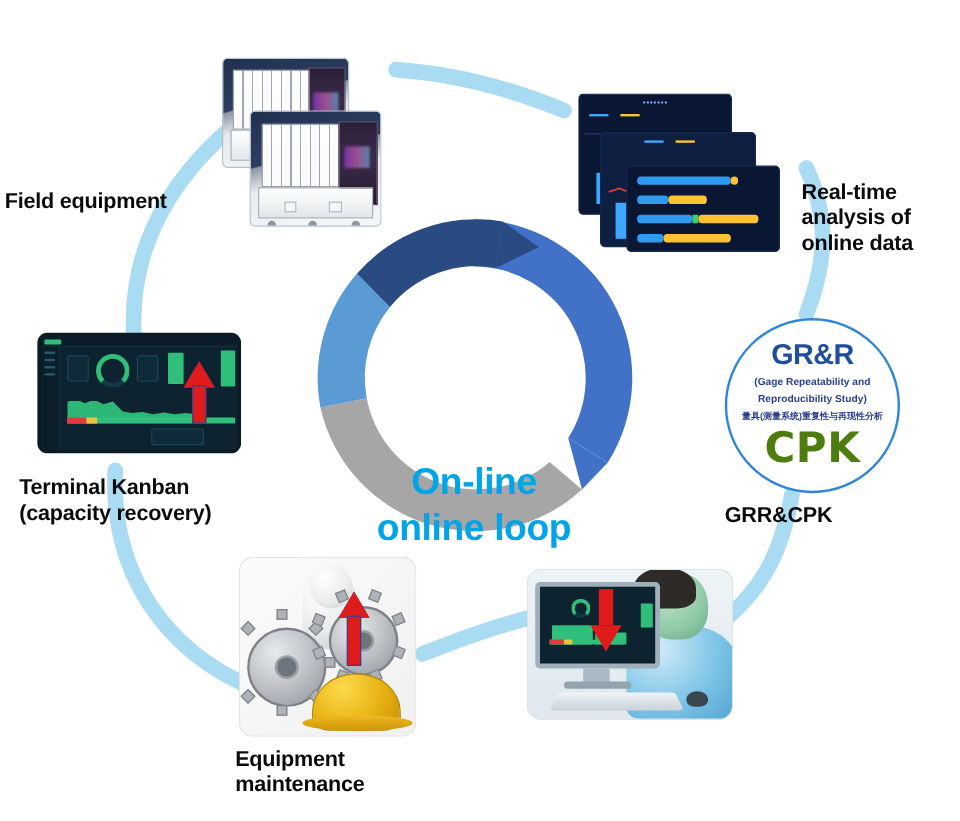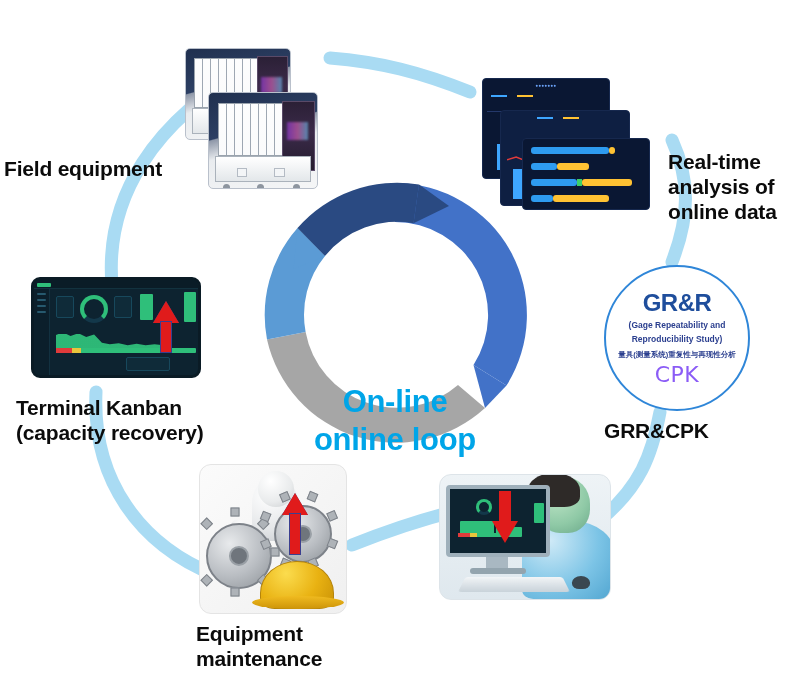--- a/index.html
+++ b/index.html
@@ -29,21 +29,21 @@
     letter-spacing: -0.3px;
     white-space: nowrap;
     line-height: 1.05;
   }
 
   
   .label {
     position: absolute;
     color: #0b0b0b;
     font-weight: 700;
-    font-size: 21px;
+    font-size: 18px;
     line-height: 1.18;
     letter-spacing: -0.2px;
     white-space: pre-line;
   }
   .label-field      { left: 4px;   top: 157px; }
   .label-realtime   { left: 668px; top: 150px; text-align: left; }
   .label-grrcpk     { left: 604px; top: 419px; }
   .label-kanban     { left: 16px;  top: 396px; }
   .label-equip      { left: 196px; top: 622px; }
   .label-monitor    { left: 432px; top: 621px; }
@@ -173,21 +173,21 @@
   
   .grr-circle {
     position:absolute; left:604px; top:265px; width:146px; height:146px;
     border-radius:50%; border:2px solid #2f86d8; background:#ffffff;
     display:flex; flex-direction:column; align-items:center; justify-content:center;
     text-align:center; padding:6px;
   }
   .grr-title { font-size:24px; font-weight:700; color:#1f4e9c; letter-spacing:-0.5px; }
   .grr-sub { font-size:8.5px; color:#2b3f8f; line-height:1.25; margin-top:3px; font-weight:600;text-align:center; }
   .grr-cn { font-size:7.5px; color:#2b3f8f; margin-top:5px; font-weight:600; }
-  .grr-cpk { font-size:22px; font-weight:400; color:#8b5cf6; letter-spacing:0.5px; margin-top:2px; font-family:"DejaVu Sans", sans-serif; }
+  .grr-cpk { font-size:35px; font-weight:700; color:#4d7c0f; letter-spacing:0.5px; margin-top:2px; font-family:"DejaVu Sans", sans-serif; }
 
   
   .maint-thumb { left: 199px; top: 464px; width: 148px; height: 150px; }
   .maint-card {
     position:absolute; inset:0; border-radius:12px;
     background: linear-gradient(135deg,#fbfbfb 0%,#f0f0f0 100%);
     border:1px solid #e4e4e4; overflow:hidden;
   }
   .gear {
     position:absolute; border-radius:50%;

